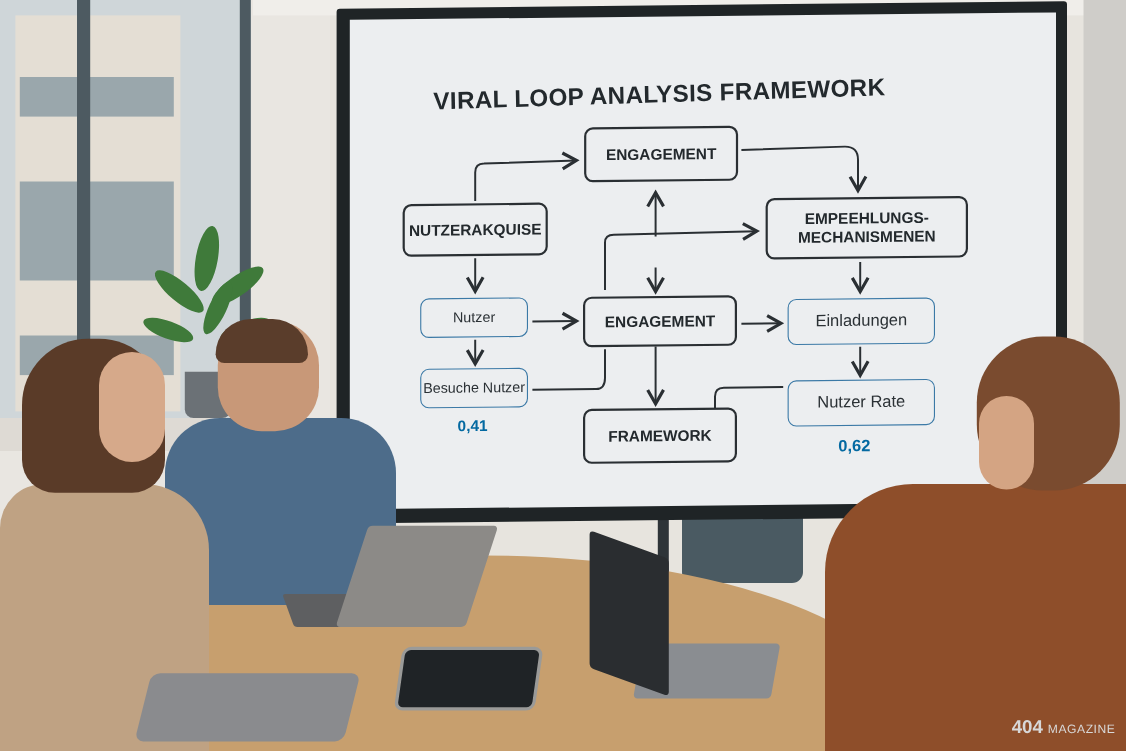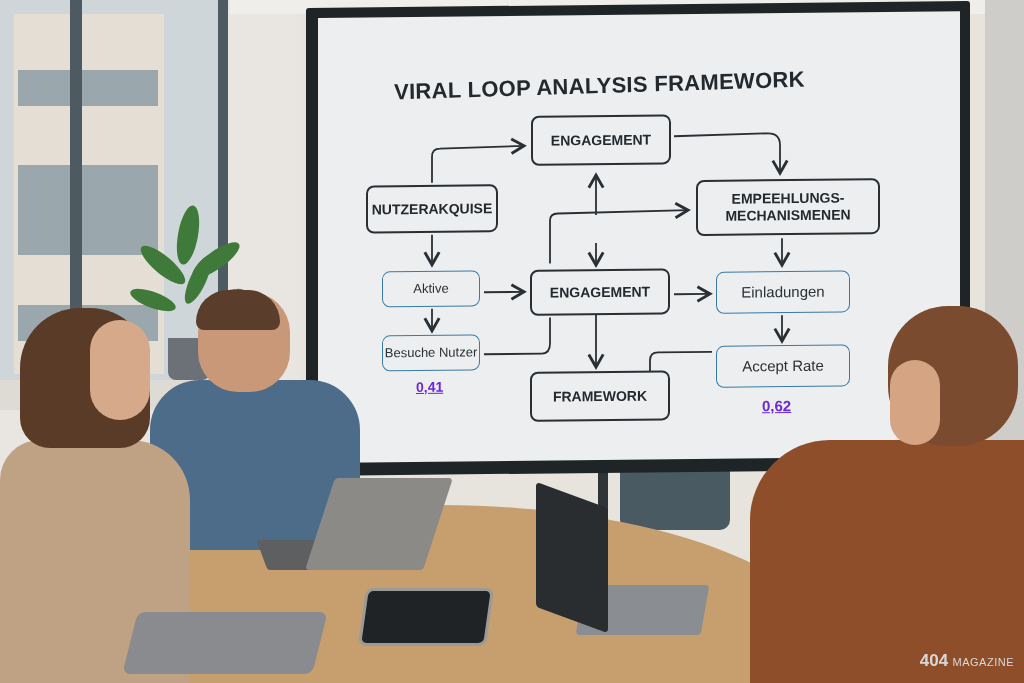--- a/index.html
+++ b/index.html
@@ -17,21 +17,21 @@
   .plant-pot{left:168px;top:338px;width:42px;height:42px;background:#6b7176;border-radius:0 0 8px 8px;}
   .plant{left:128px;top:205px;width:120px;height:140px;}
   .stand-leg{left:598px;top:440px;width:10px;height:90px;background:#2e3438;}
   .chair{left:620px;top:460px;width:110px;height:70px;background:#4a5a62;border-radius:10px;}
   
   .screen-frame{left:306px;top:8px;width:664px;height:468px;background:#1f2426;transform:skewY(-0.6deg);transform-origin:left top;border-radius:3px;}
   .screen{left:318px;top:18px;width:642px;height:445px;background:#eceef0;transform:skewY(-0.6deg);transform-origin:left top;overflow:hidden;}
   .title{position:absolute;left:76px;top:58px;font-size:22px;font-weight:700;color:#23292d;letter-spacing:0.3px;white-space:nowrap;transform:rotate(-1.2deg);}
   .node{position:absolute;border:2px solid #2a2f33;border-radius:8px;background:#eceef0;display:flex;align-items:center;justify-content:center;text-align:center;font-weight:700;color:#23292d;font-size:14px;line-height:1.2;box-sizing:border-box;}
   .node.blue{border:1.5px solid #3b79a6;font-weight:400;color:#2b3135;font-size:13px;}
-  .metric{position:absolute;color:#6d28d9;font-weight:700;font-size:14px;text-decoration:underline;}
+  .metric{position:absolute;color:#0369a1;font-weight:700;font-size:14px;}
   svg.arrows{position:absolute;left:0;top:0;}
   
   .table{left:44px;top:505px;width:790px;height:300px;background:#c79f6e;border-radius:50%;}
   .woman-body{left:0;top:440px;width:190px;height:243px;background:#bfa283;border-radius:40px 60px 0 0;}
   .woman-head{left:20px;top:308px;width:130px;height:140px;background:#5a3b28;border-radius:60px 60px 30px 30px;}
   .woman-face{left:90px;top:320px;width:60px;height:100px;background:#d6a98a;border-radius:30px;}
   .man1-body{left:150px;top:380px;width:210px;height:170px;background:#4d6c8a;border-radius:50px 50px 10px 10px;}
   .man1-head{left:198px;top:292px;width:92px;height:100px;background:#c89878;border-radius:40px;}
   .man1-hair{left:196px;top:290px;width:84px;height:40px;background:#5a3d2b;border-radius:40px 40px 10px 10px;}
   .man2-body{left:750px;top:440px;width:274px;height:243px;background:#8e4e2a;border-radius:80px 0 0 0;}
@@ -107,37 +107,37 @@
       <span>ENGAGEMENT</span>
     </div>
   <div class="node" style="left:48px;top:168px;width:132px;height:48px;">
       <span>NUTZERAKQUISE</span>
     </div>
   <div class="node" style="left:378px;top:166px;width:184px;height:56px;flex-direction:column;">
     <span>EMPEEHLUNGS-</span>
     <span>MECHANISMENEN</span>
   </div>
   <div class="node blue" style="left:64px;top:254px;width:98px;height:36px;">
-      <span>Aktive</span>
+      <span>Nutzer</span>
     </div>
   <div class="node" style="left:212px;top:254px;width:140px;height:46px;">
       <span>ENGAGEMENT</span>
     </div>
   <div class="node blue" style="left:398px;top:258px;width:134px;height:42px;font-size:15px;">
       <span>Einladungen</span>
     </div>
   <div class="node blue" style="left:64px;top:318px;width:98px;height:36px;">
       <span>Besuche Nutzer</span>
     </div>
   <div class="metric" style="left:98px;top:362px;">0,41</div>
   <div class="node" style="left:212px;top:356px;width:140px;height:50px;">
       <span>FRAMEWORK</span>
     </div>
   <div class="node blue" style="left:398px;top:332px;width:134px;height:42px;font-size:15px;">
-      <span>Accept Rate</span>
+      <span>Nutzer Rate</span>
     </div>
   <div class="metric" style="left:444px;top:384px;font-size:15px;">0,62</div>
 </div>
 
 <div class="abs table"></div>
 <div class="abs man1-body"></div>
 <div class="abs man1-head"></div>
 <div class="abs man1-hair"></div>
 <div class="abs woman-body"></div>
 <div class="abs woman-head"></div>

